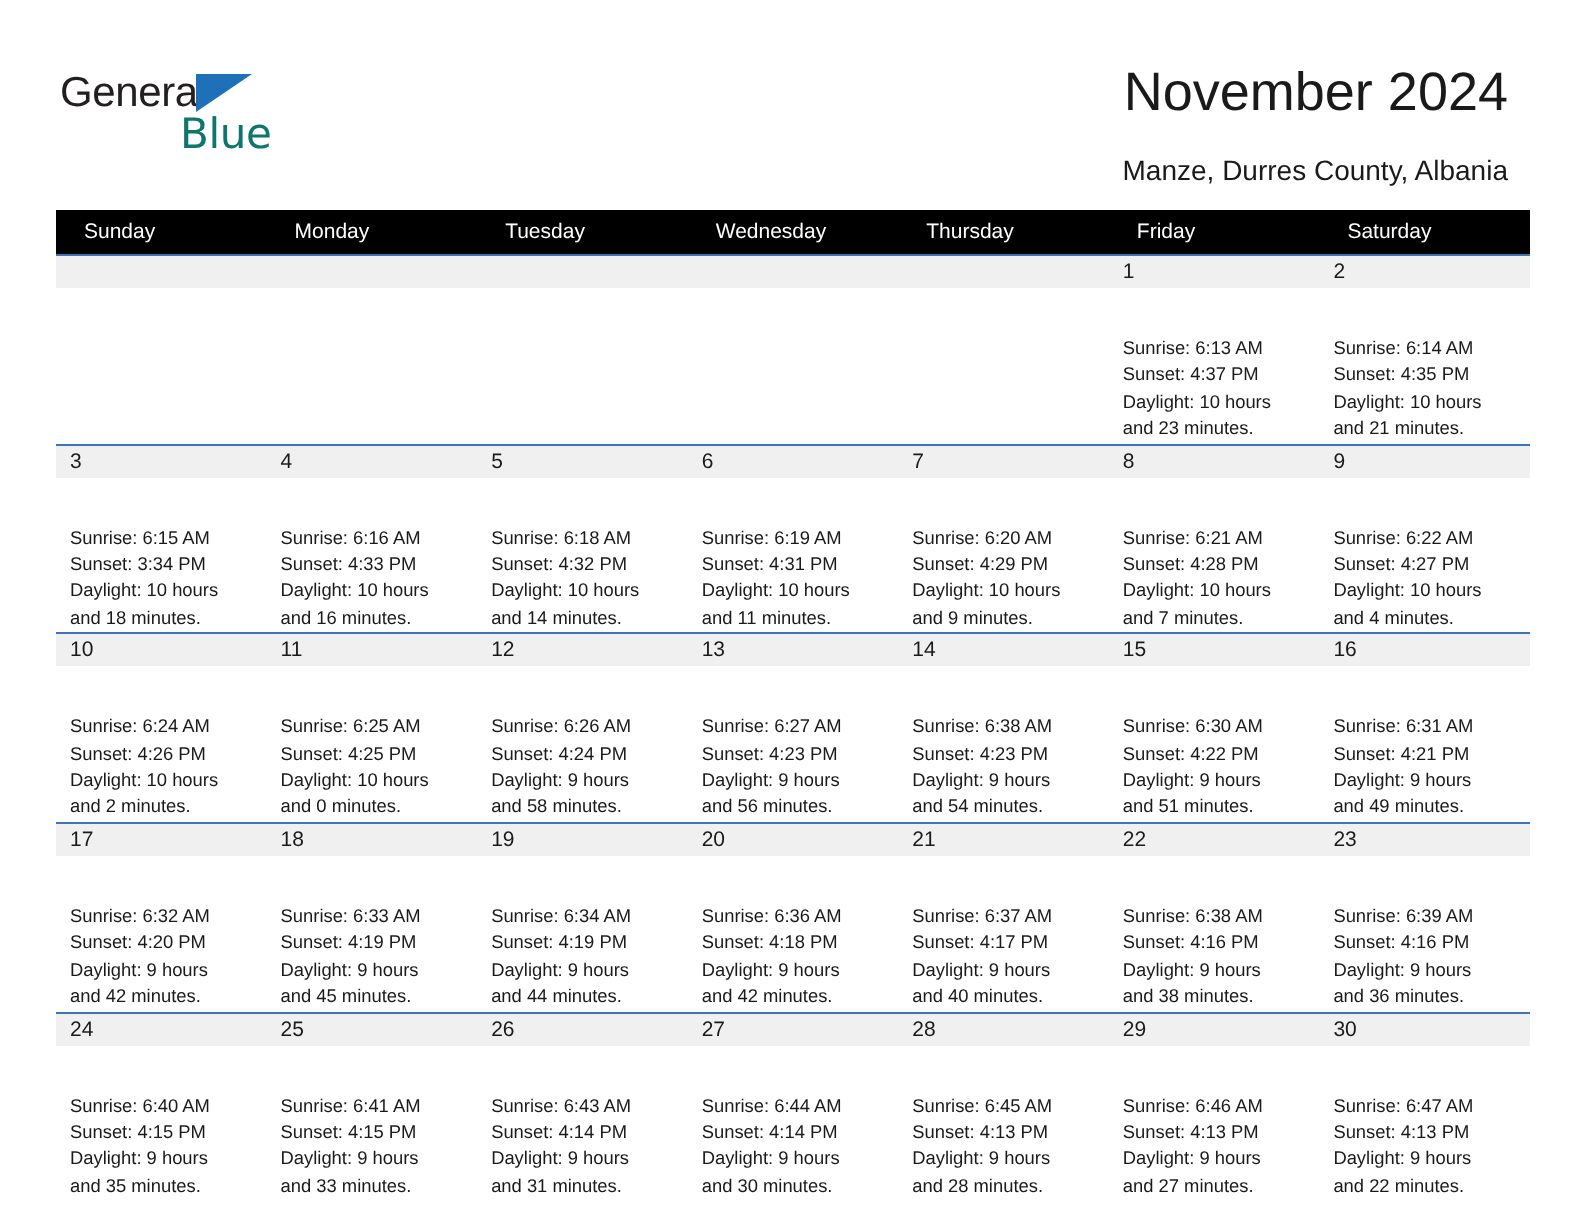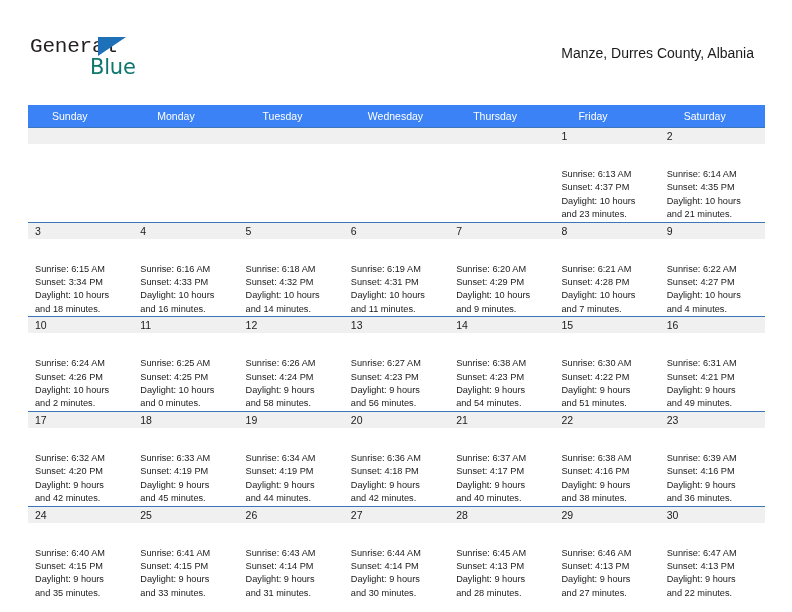--- a/index.html
+++ b/index.html
@@ -36,21 +36,21 @@
     height: 46px;
   }
   .logo-general {
     position: absolute;
     left: 0;
     top: 0;
     font-size: 21px;
     color: #231f20;
     letter-spacing: -0.2px;
     line-height: 22px;
-    font-family: Liberation Mono, monospace;
+    font-family: Liberation Sans, sans-serif;
     text-align: center;
   }
   .logo-tri {
     position: absolute;
     left: 68px;
     top: 1px;
     width: 0;
     height: 0;
     border-left: 28px solid #1e71b8;
     border-bottom: 19px solid transparent;
@@ -91,26 +91,26 @@
     left: 28px;
     top: 105px;
     width: 737px;
   }
   table.cal {
     width: 737px;
     border-collapse: collapse;
     table-layout: fixed;
   }
   table.cal th {
-    background: #3b82f6;
+    background: #000000;
     color: #ffffff;
     font-size: 10.5px;
     font-weight: normal;
     text-align: left;
-    padding: 5px 0 5px 24px;
+    padding: 5px 0 5px 14px;
     height: 10px;
     border: none;
   }
   table.cal td {
     vertical-align: top;
     padding: 0;
     border-top: 1px solid #3c76b8;
     height: 82px;
     background: #ffffff;
   }
@@ -147,20 +147,21 @@
 
   <div class="header">
 
     <div class="logo">
       <span class="logo-general">General</span>
       <span class="logo-tri"></span>
       <span class="logo-blue">Blue</span>
     </div>
 
     <div class="title-block">
+      <div class="cal-title">November 2024</div>
       <div class="cal-subtitle">Manze, Durres County, Albania</div>
     </div>
 
   </div>
 
   <div class="calendar">
     <table class="cal">
       <thead>
         <tr>
           <th>Sunday</th>

